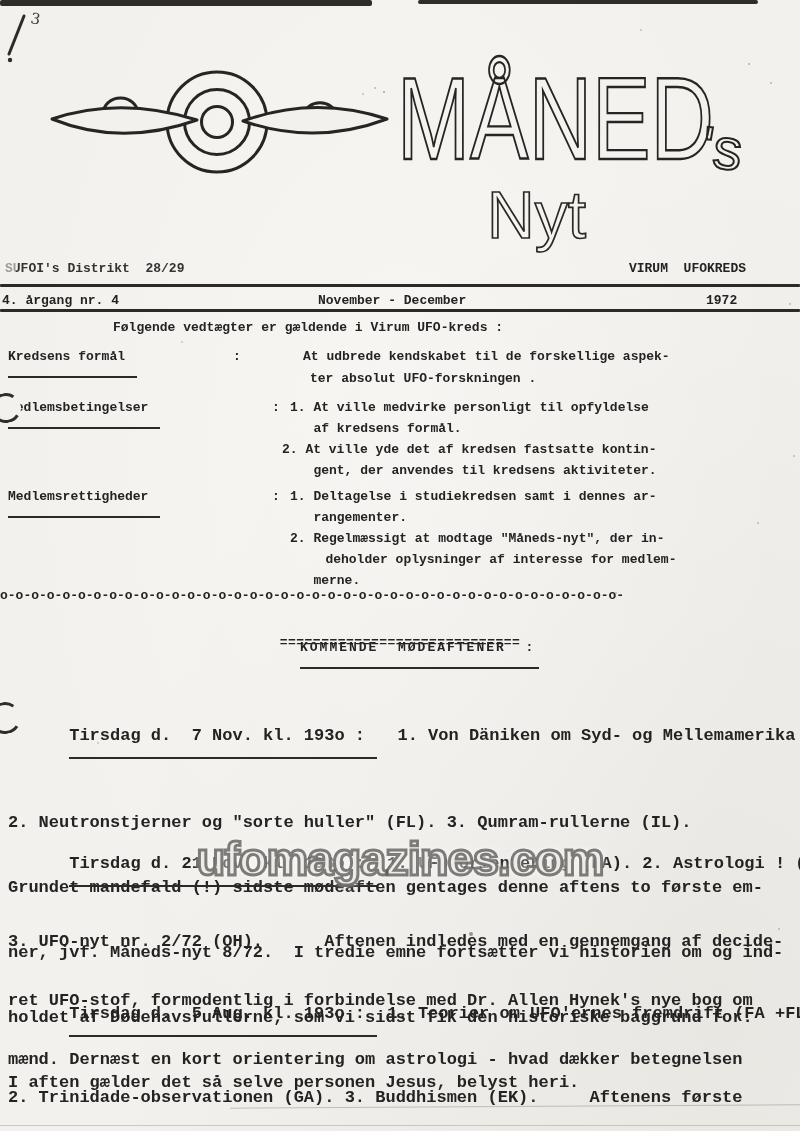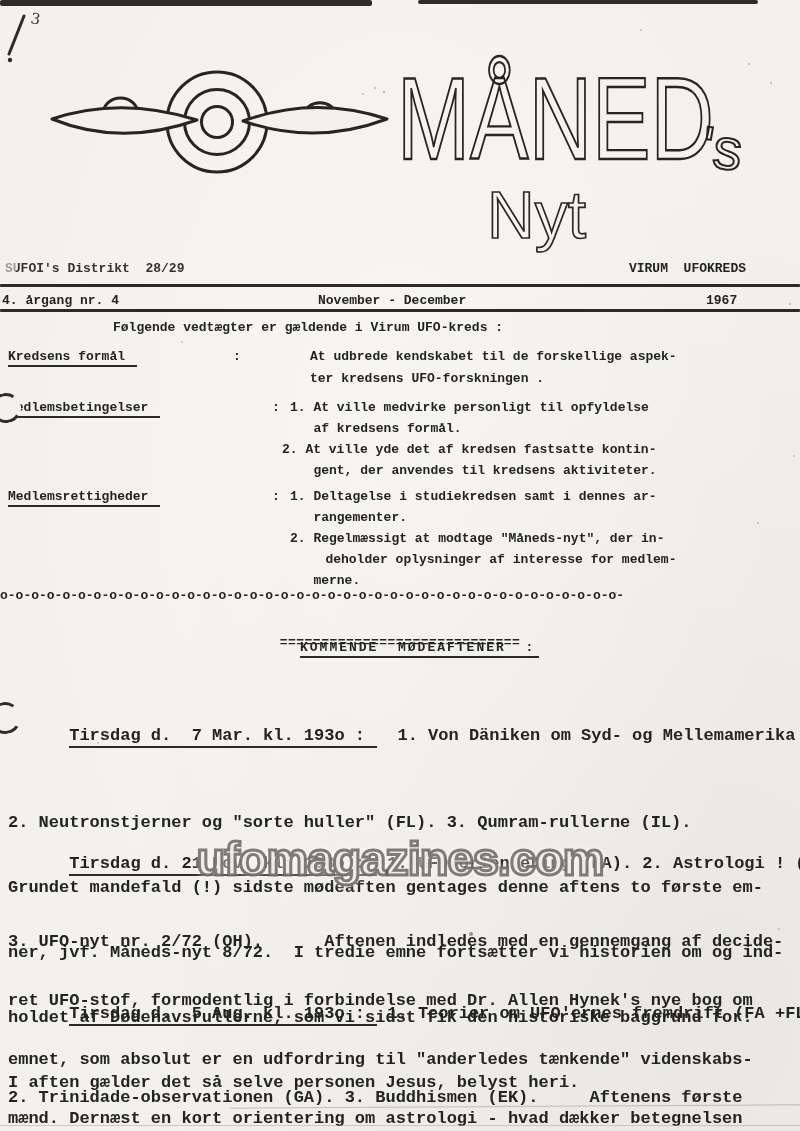--- a/index.html
+++ b/index.html
@@ -7,21 +7,21 @@
     position:relative; width:800px; height:1131px; margin:0 auto;
     background:#f3f1ed;
     background-image:radial-gradient(ellipse at 50% 40%, rgba(255,255,255,.35), rgba(0,0,0,0) 70%),
                      radial-gradient(ellipse at 90% 90%, rgba(120,115,105,.08), rgba(0,0,0,0) 60%);
     overflow:hidden;
     font-family:"Liberation Mono","DejaVu Sans Mono",monospace;
     color:#232323;
   }
   .mono{position:absolute; font-weight:700; font-size:13px; line-height:20px; white-space:pre; color:#232323;}
   .rule{position:absolute; left:0; width:800px; height:3px; background:#2b2a28; border-radius:1px;}
-  .u{border-bottom:2.5px solid #2b2a28; padding-bottom:1px; padding-right:12px;}
+  .u{border-bottom:2.5px solid #2b2a28; padding-bottom:12px; padding-right:12px;}
   .para{position:absolute; left:8px; width:792px; font-weight:700; font-size:17px; white-space:pre;}
   .para > div{white-space:pre;}
   .edgebar{position:absolute; background:#2f2d2a; border-radius:2px;}
   .punch{position:absolute; border:3px solid #2f2d2a; border-right-color:transparent; border-radius:50%; background:#f3f1ed; z-index:4;}
   .watermark{
     position:absolute; top:831px; left:50%; transform:translateX(-50%); z-index:6;
     font-family:Liberation Sans, sans-serif; font-weight:700; font-size:47px; letter-spacing:-1px;
     color:rgba(226,224,219,.62);
     -webkit-text-stroke:3px rgba(92,90,87,.78);
     text-shadow:0 0 2px rgba(255,255,255,.95), 0 0 5px rgba(255,255,255,.85), 0 0 9px rgba(255,255,255,.7);
@@ -69,29 +69,29 @@
     <text x="700" y="166" font-size="58" transform="rotate(7 700 166)" style="font-family:'Liberation Sans','DejaVu Sans',sans-serif;" fill="none" stroke="#262523" stroke-width="2">'s</text>
     <text x="487" y="238" font-size="66" style="font-family:'Liberation Sans','DejaVu Sans',sans-serif;" fill="none" stroke="#2a2927" stroke-width="1.7">Nyt</text>
   </svg>
 
   <div class="mono" style="top:259px;left:5px;opacity:.92;">SUFOI's Distrikt  28/29</div>
   <div class="mono" style="top:259px;right:54px;">VIRUM  UFOKREDS</div>
   <div class="rule" style="top:284px;"></div>
 
   <div class="mono" style="top:291px;left:2px;">4. årgang nr. 4</div>
   <div class="mono" style="top:291px;left:318px;">November - December</div>
-  <div class="mono" style="top:291px;left:706px;">1967</div>
+  <div class="mono" style="top:291px;left:706px;">1972</div>
   <div class="rule" style="top:309px;"></div>
 
   <div class="mono" style="top:318px;left:113px;">Følgende vedtægter er gældende i Virum UFO-kreds :</div>
 
   <div class="mono" style="top:347px;left:8px;"><span class="u">Kredsens formål</span></div>
   <div class="mono" style="top:347px;left:233px;">:</div>
-  <div class="mono" style="top:347px;left:310px;text-align:center;">At udbrede kendskabet til de forskellige aspek-</div>
-  <div class="mono" style="top:369px;left:310px;">ter kredsens UFO-forskningen .</div>
+  <div class="mono" style="top:347px;left:303px;text-align:center;">At udbrede kendskabet til de forskellige aspek-</div>
+  <div class="mono" style="top:369px;left:310px;">ter absolut UFO-forskningen .</div>
 
   <div class="mono" style="top:398px;left:8px;"><span class="u">Medlemsbetingelser</span></div>
   <div class="mono" style="top:398px;left:272px;">:</div>
   <div class="mono" style="top:398px;left:290px;">1. At ville medvirke personligt til opfyldelse</div>
   <div class="mono" style="top:419px;left:290px;">   af kredsens formål.</div>
   <div class="mono" style="top:440px;left:282px;">2. At ville yde det af kredsen fastsatte kontin-</div>
   <div class="mono" style="top:487px;left:8px;"><span class="u">Medlemsrettigheder</span></div>
 
   <div class="mono" style="top:461px;left:290px;">   gent, der anvendes til kredsens aktiviteter.</div>
   <div class="mono" style="top:487px;left:272px;">:</div>
@@ -103,36 +103,35 @@
 
   <div class="mono" style="top:586px;left:0;width:800px;overflow:hidden;">o-o-o-o-o-o-o-o-o-o-o-o-o-o-o-o-o-o-o-o-o-o-o-o-o-o-o-o-o-o-o-o-o-o-o-o-o-o-o-o-</div>
 
   <div class="mono" style="top:618px;left:0;width:800px;text-align:center;letter-spacing:2px;">
     <span class="u" style="padding-right:4px;">KOMMENDE  MØDEAFTENER  :</span>
   </div>
   <div class="mono" style="top:633px;left:0;width:800px;text-align:center;letter-spacing:0.5px;">=============================</div>
 
   <div class="para" style="top:660px;line-height:21.7px;">
     <div>
-      <span class="u">Tirsdag d.  7 Mar. kl. 193o :</span><span>  1. Von Däniken om Syd- og Mellemamerika (GC).</span>
+      <span class="u">Tirsdag d.  7 Nov. kl. 193o :</span><span>  1. Von Däniken om Syd- og Mellemamerika (GC).</span>
     </div>
     <div>2. Neutronstjerner og "sorte huller" (FL). 3. Qumram-rullerne (IL).</div>
     <div>Grundet mandefald (!) sidste mødeaften gentages denne aftens to første em-</div>
     <div>ner, jvf. Måneds-nyt 8/72.  I tredie emne fortsætter vi historien om og ind-</div>
     <div>holdet af Dødehavsrullerne, som vi sidst fik den historiske baggrund for.</div>
     <div>I aften gælder det så selve personen Jesus, belyst heri.</div>
   </div>
 
   <div class="para" style="top:795px;line-height:19.6px;">
     <div>
       <span class="u">Tirsdag d. 21 Nov. kl. 193o :</span><span> 1. UFO-orientering (FA). 2. Astrologi ! (OC)</span>
     </div>
     <div>3. UFO-nyt nr. 2/72 (OH).      Aftenen indledes med en gennemgang af decide-</div>
     <div>ret UFO-stof, formodentlig i forbindelse med Dr. Allen Hynek's nye bog om</div>
-    <div>emnet, som absolut er en udfordring til "anderledes tænkende" videnskabs-</div>
     <div>mænd. Dernæst en kort orientering om astrologi - hvad dækker betegnelsen</div>
     
     
   </div>
 
   <div class="para" style="top:942px;line-height:20.8px;">
     <div>
       <span class="u">Tirsdag d.  5 Aug. kl. 193o :</span><span> 1. Teorier om UFO'ernes fremdrift (FA +FL).</span>
     </div>
     <div>2. Trinidade-observationen (GA). 3. Buddhismen (EK).     Aftenens første</div>

